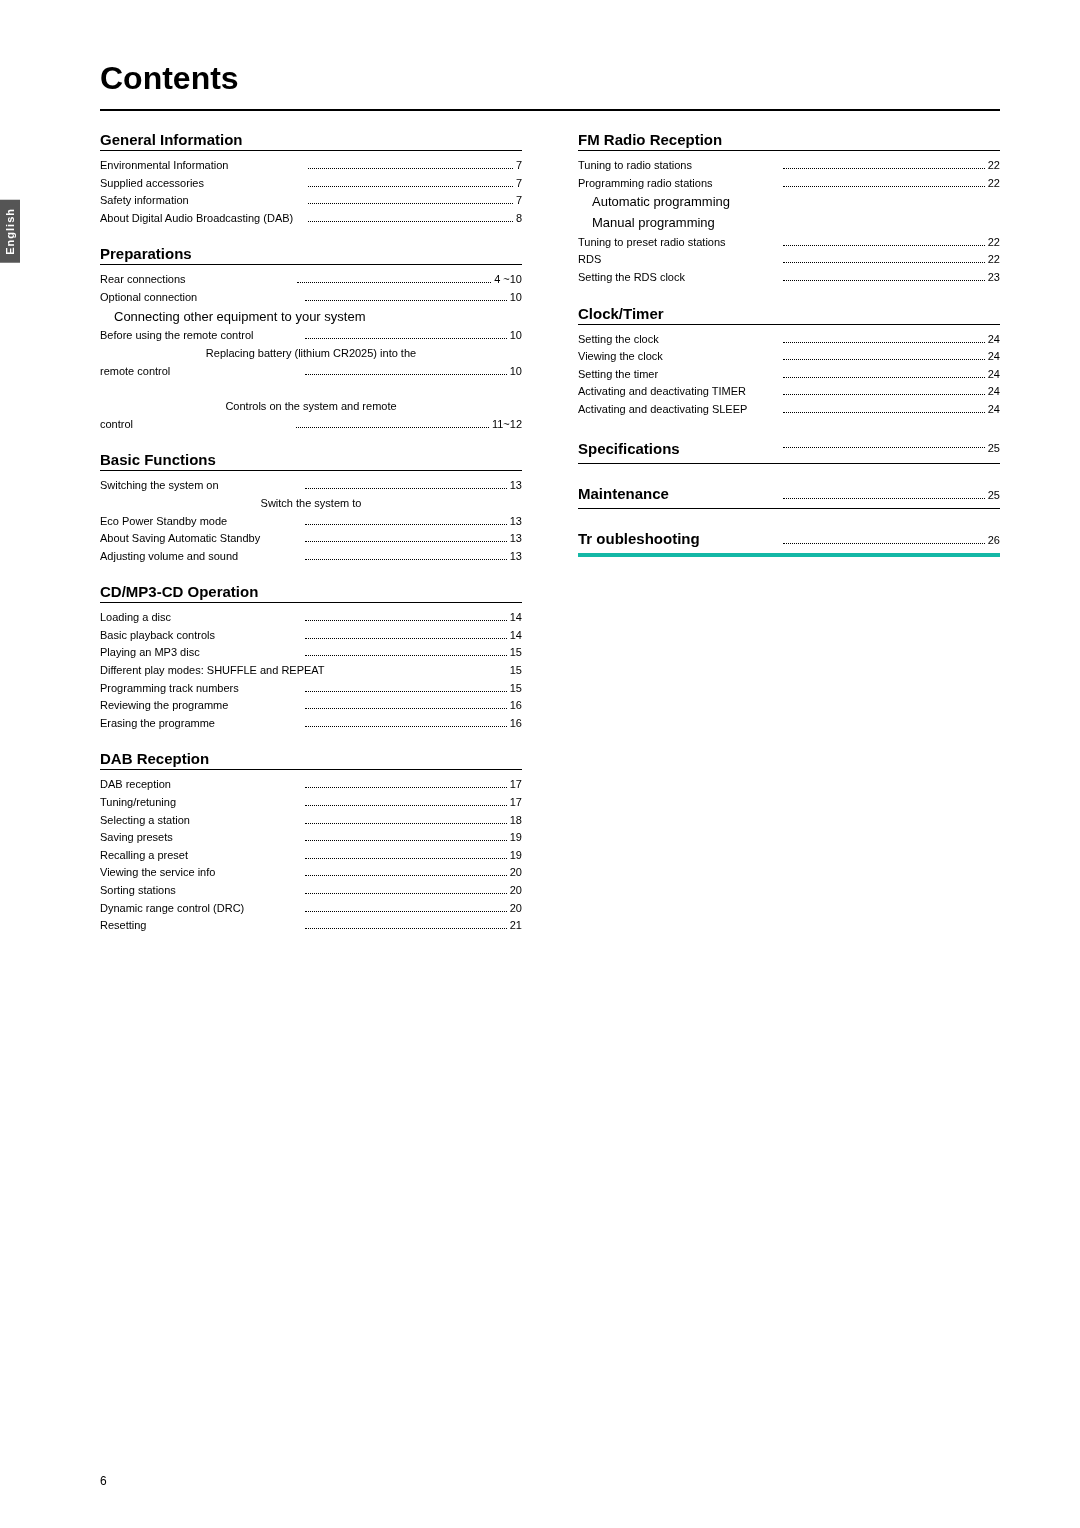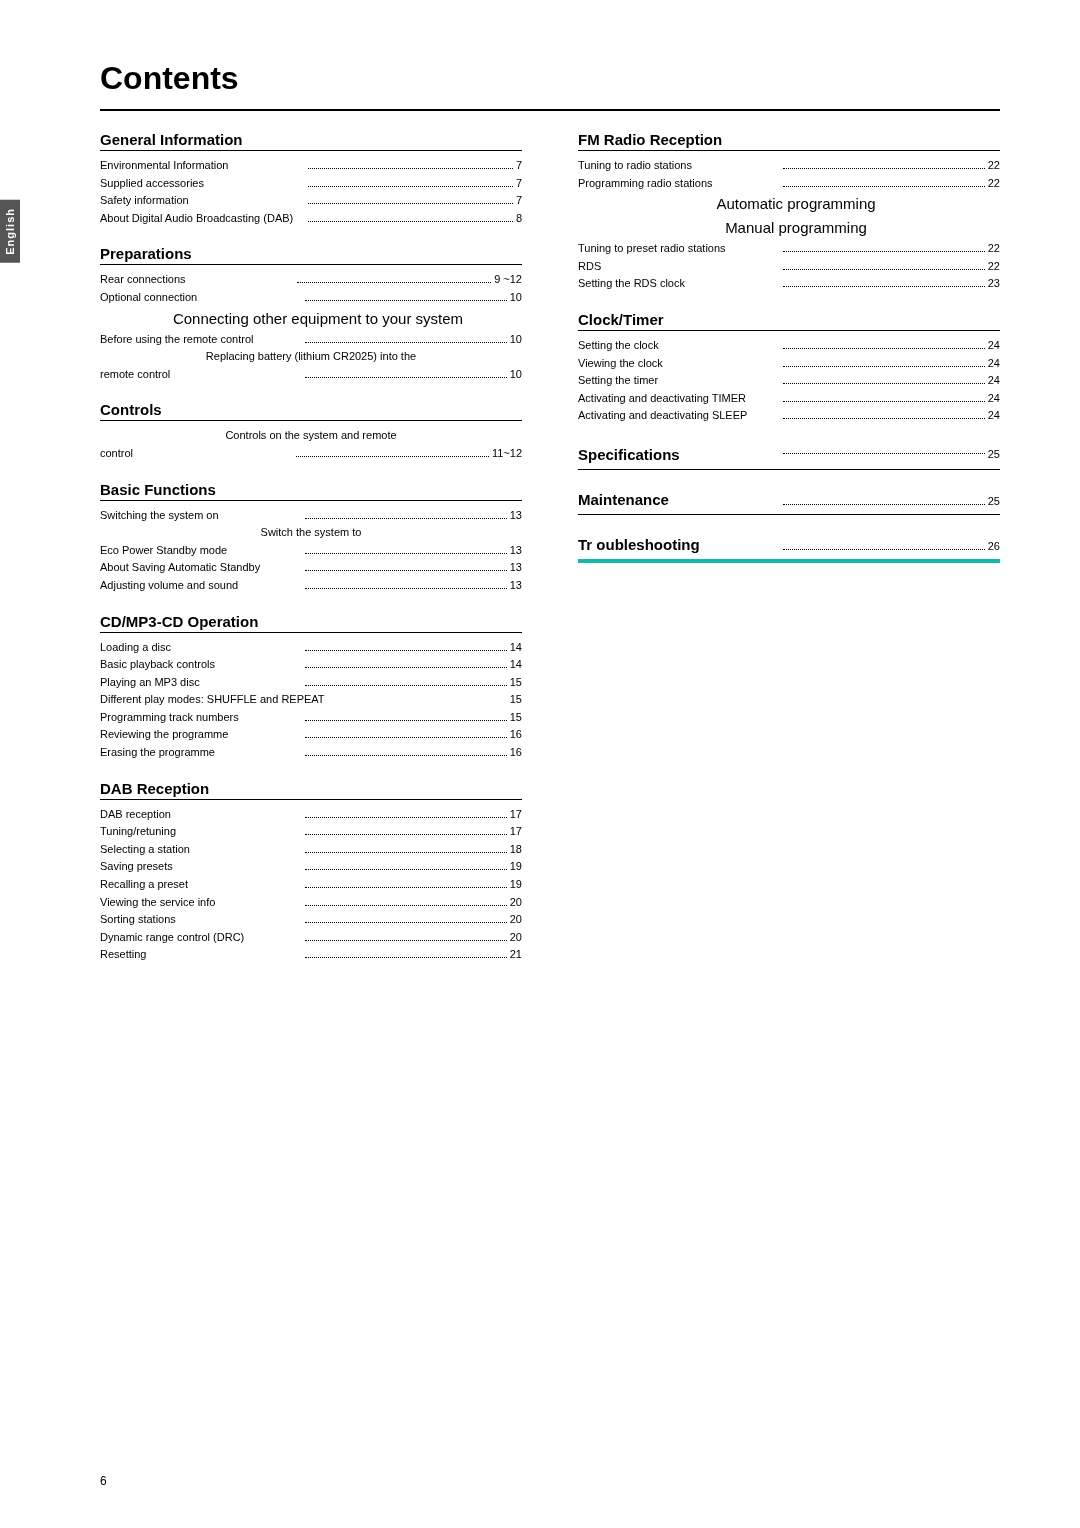--- a/index.html
+++ b/index.html
@@ -90,24 +90,23 @@
       min-width: 10px;
     }
 
     .toc-entry .page-num {
       white-space: nowrap;
       font-size: 11px;
     }
 
     .toc-entry-indent {
       padding-left: 14px;
-      font-size: 15px;
+      font-size: 13px;
       color: #000000;
       line-height: 1.6;
-      text-align: center;
     }
 
     .toc-entry-nodots {
       font-size: 11px;
       color: #000000;
       line-height: 1.6;
       text-align: center;
     }
 
     .page-number {
@@ -171,21 +170,21 @@
           <span class="page-num">8</span>
         </div>
       </div>
 
       <div class="section">
         <div class="section-title">Preparations</div>
 
         <div class="toc-entry">
           <span class="entry-text">Rear connections</span>
           <span class="dots"></span>
-          <span class="page-num">9 ~12</span>
+          <span class="page-num">4 ~10</span>
         </div>
         <div class="toc-entry">
           <span class="entry-text">Optional connection</span>
           <span class="dots"></span>
           <span class="page-num">10</span>
         </div>
         <div class="toc-entry-indent">Connecting other equipment to your system</div>
         <div class="toc-entry">
           <span class="entry-text">Before using the remote control</span>
           <span class="dots"></span>
@@ -193,21 +192,20 @@
         </div>
         <div class="toc-entry-nodots">Replacing battery (lithium CR2025) into the</div>
         <div class="toc-entry">
           <span class="entry-text">remote control</span>
           <span class="dots"></span>
           <span class="page-num">10</span>
         </div>
       </div>
 
       <div class="section">
-        <div class="section-title">Controls</div>
 
         <div class="toc-entry-nodots">Controls on the system and remote</div>
         <div class="toc-entry">
           <span class="entry-text">control</span>
           <span class="dots"></span>
           <span class="page-num">11~12</span>
         </div>
       </div>
 
       <div class="section">

